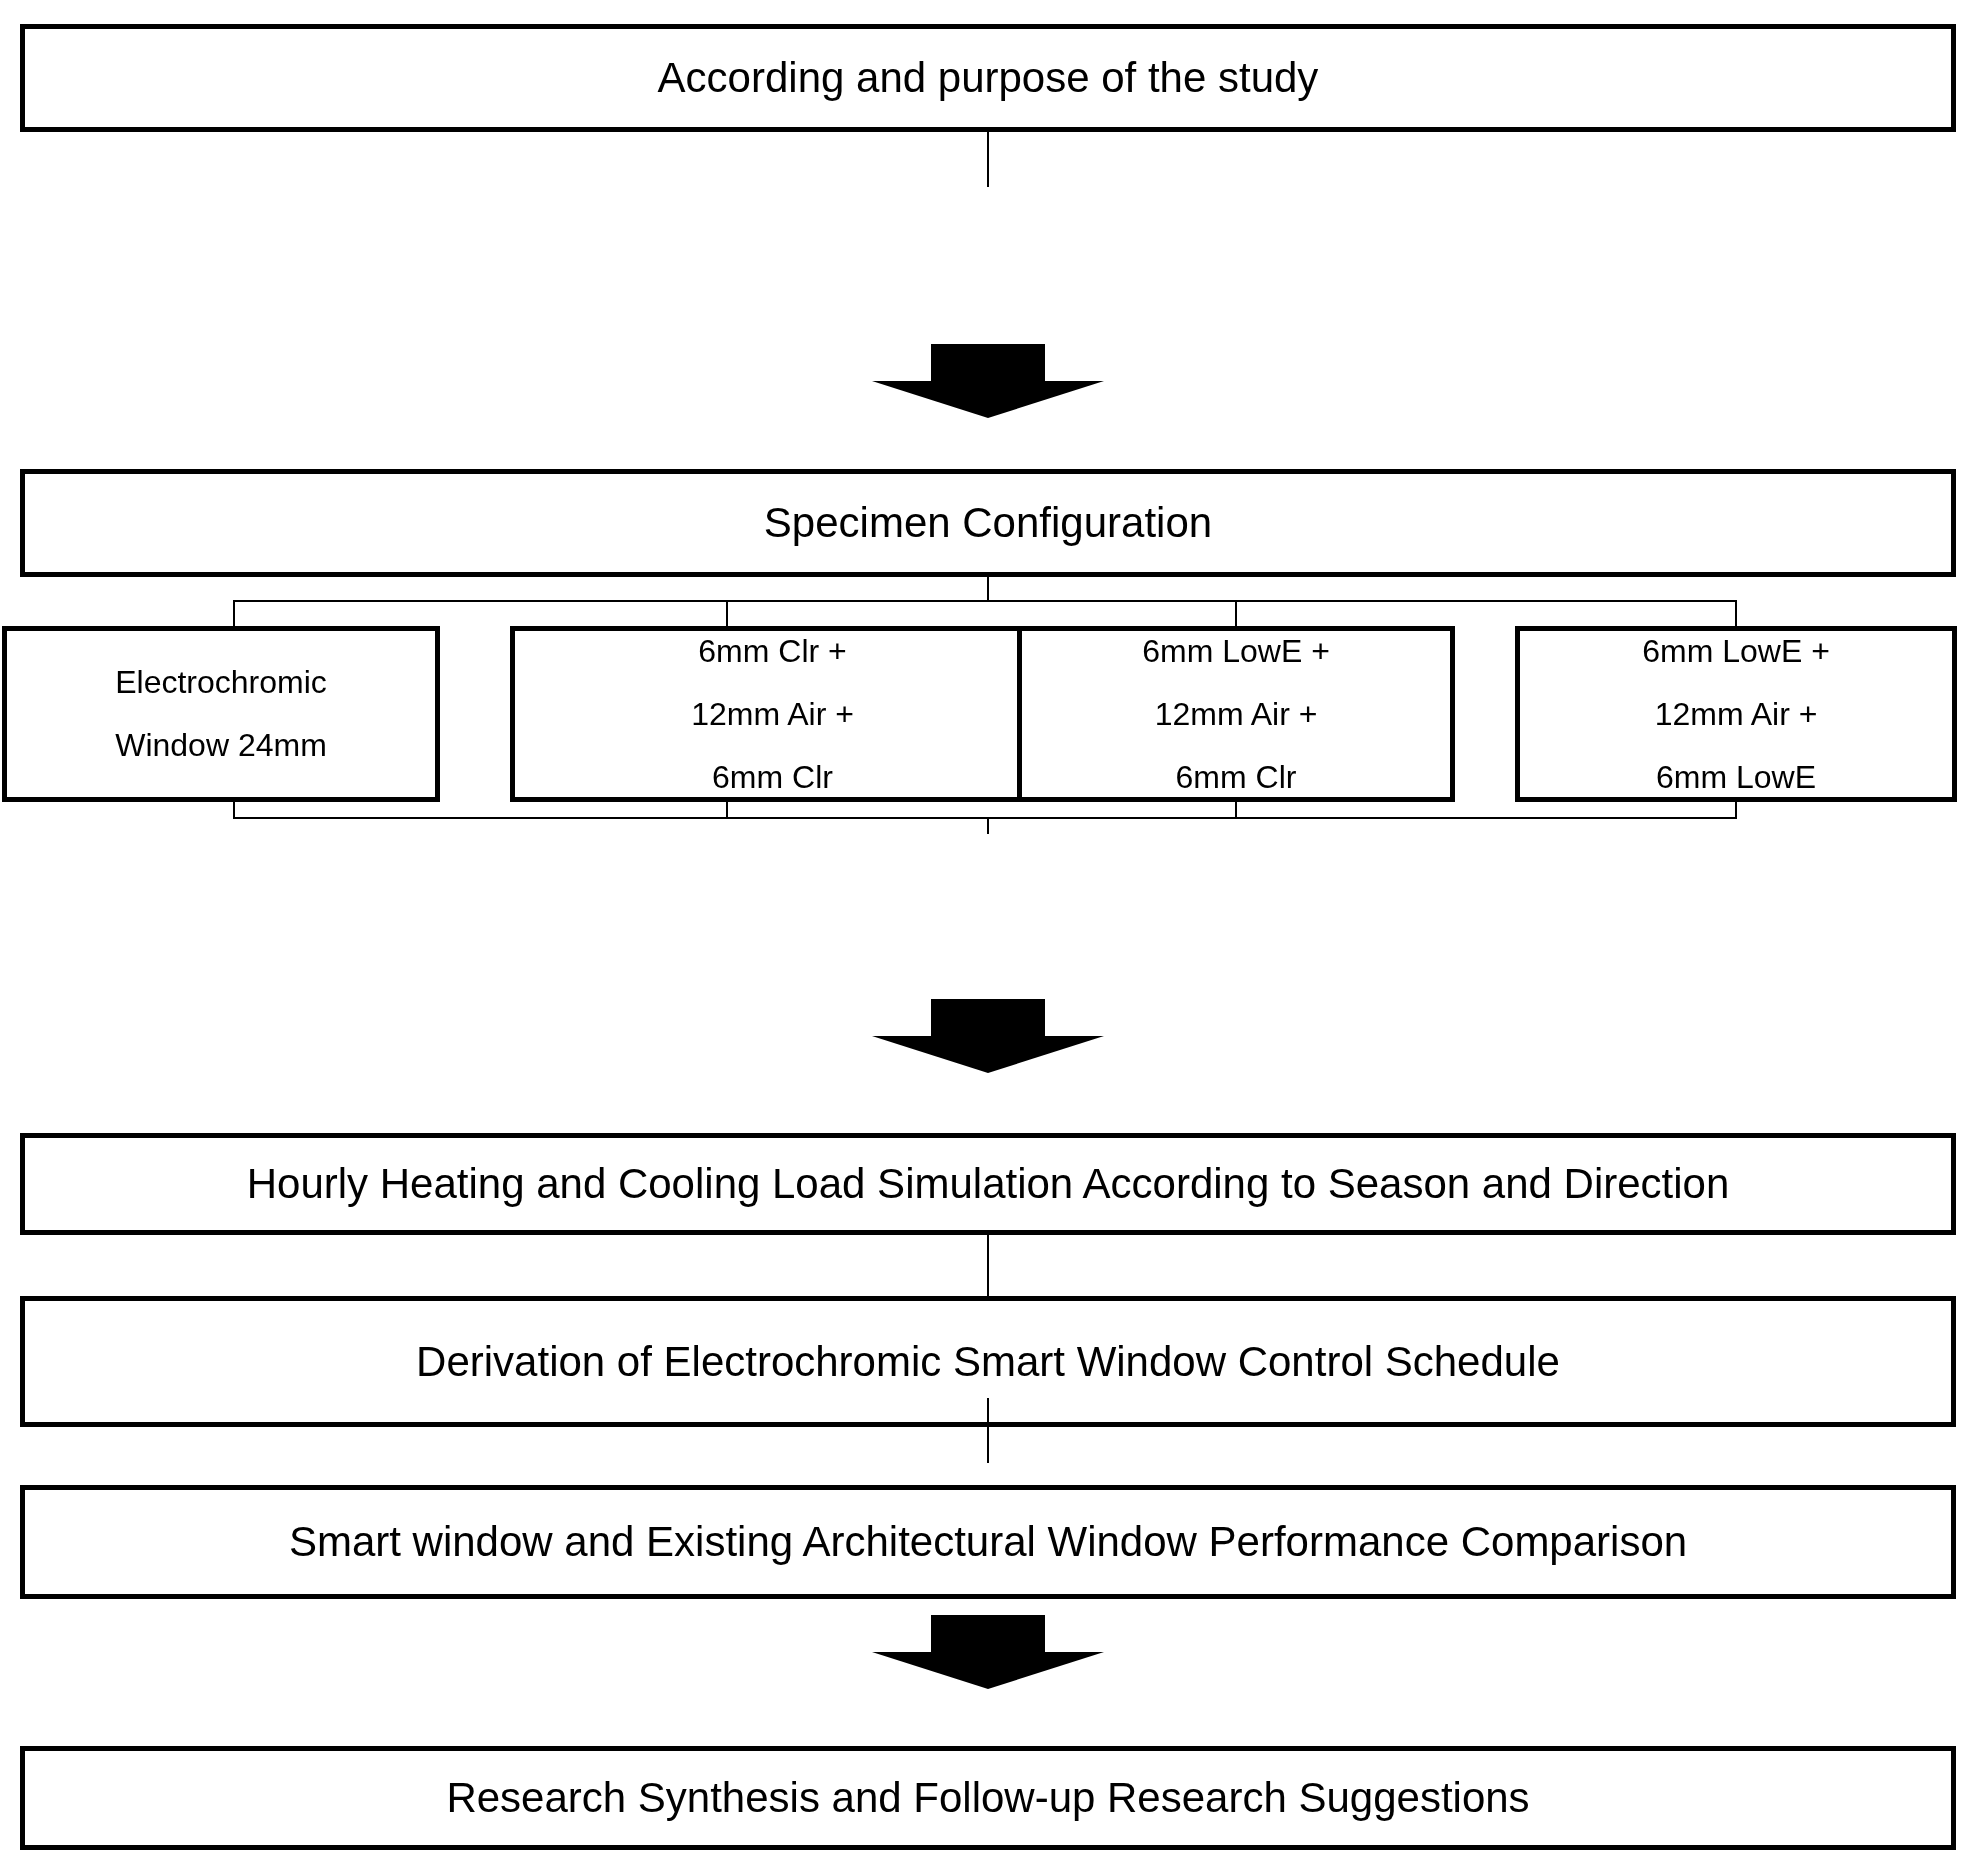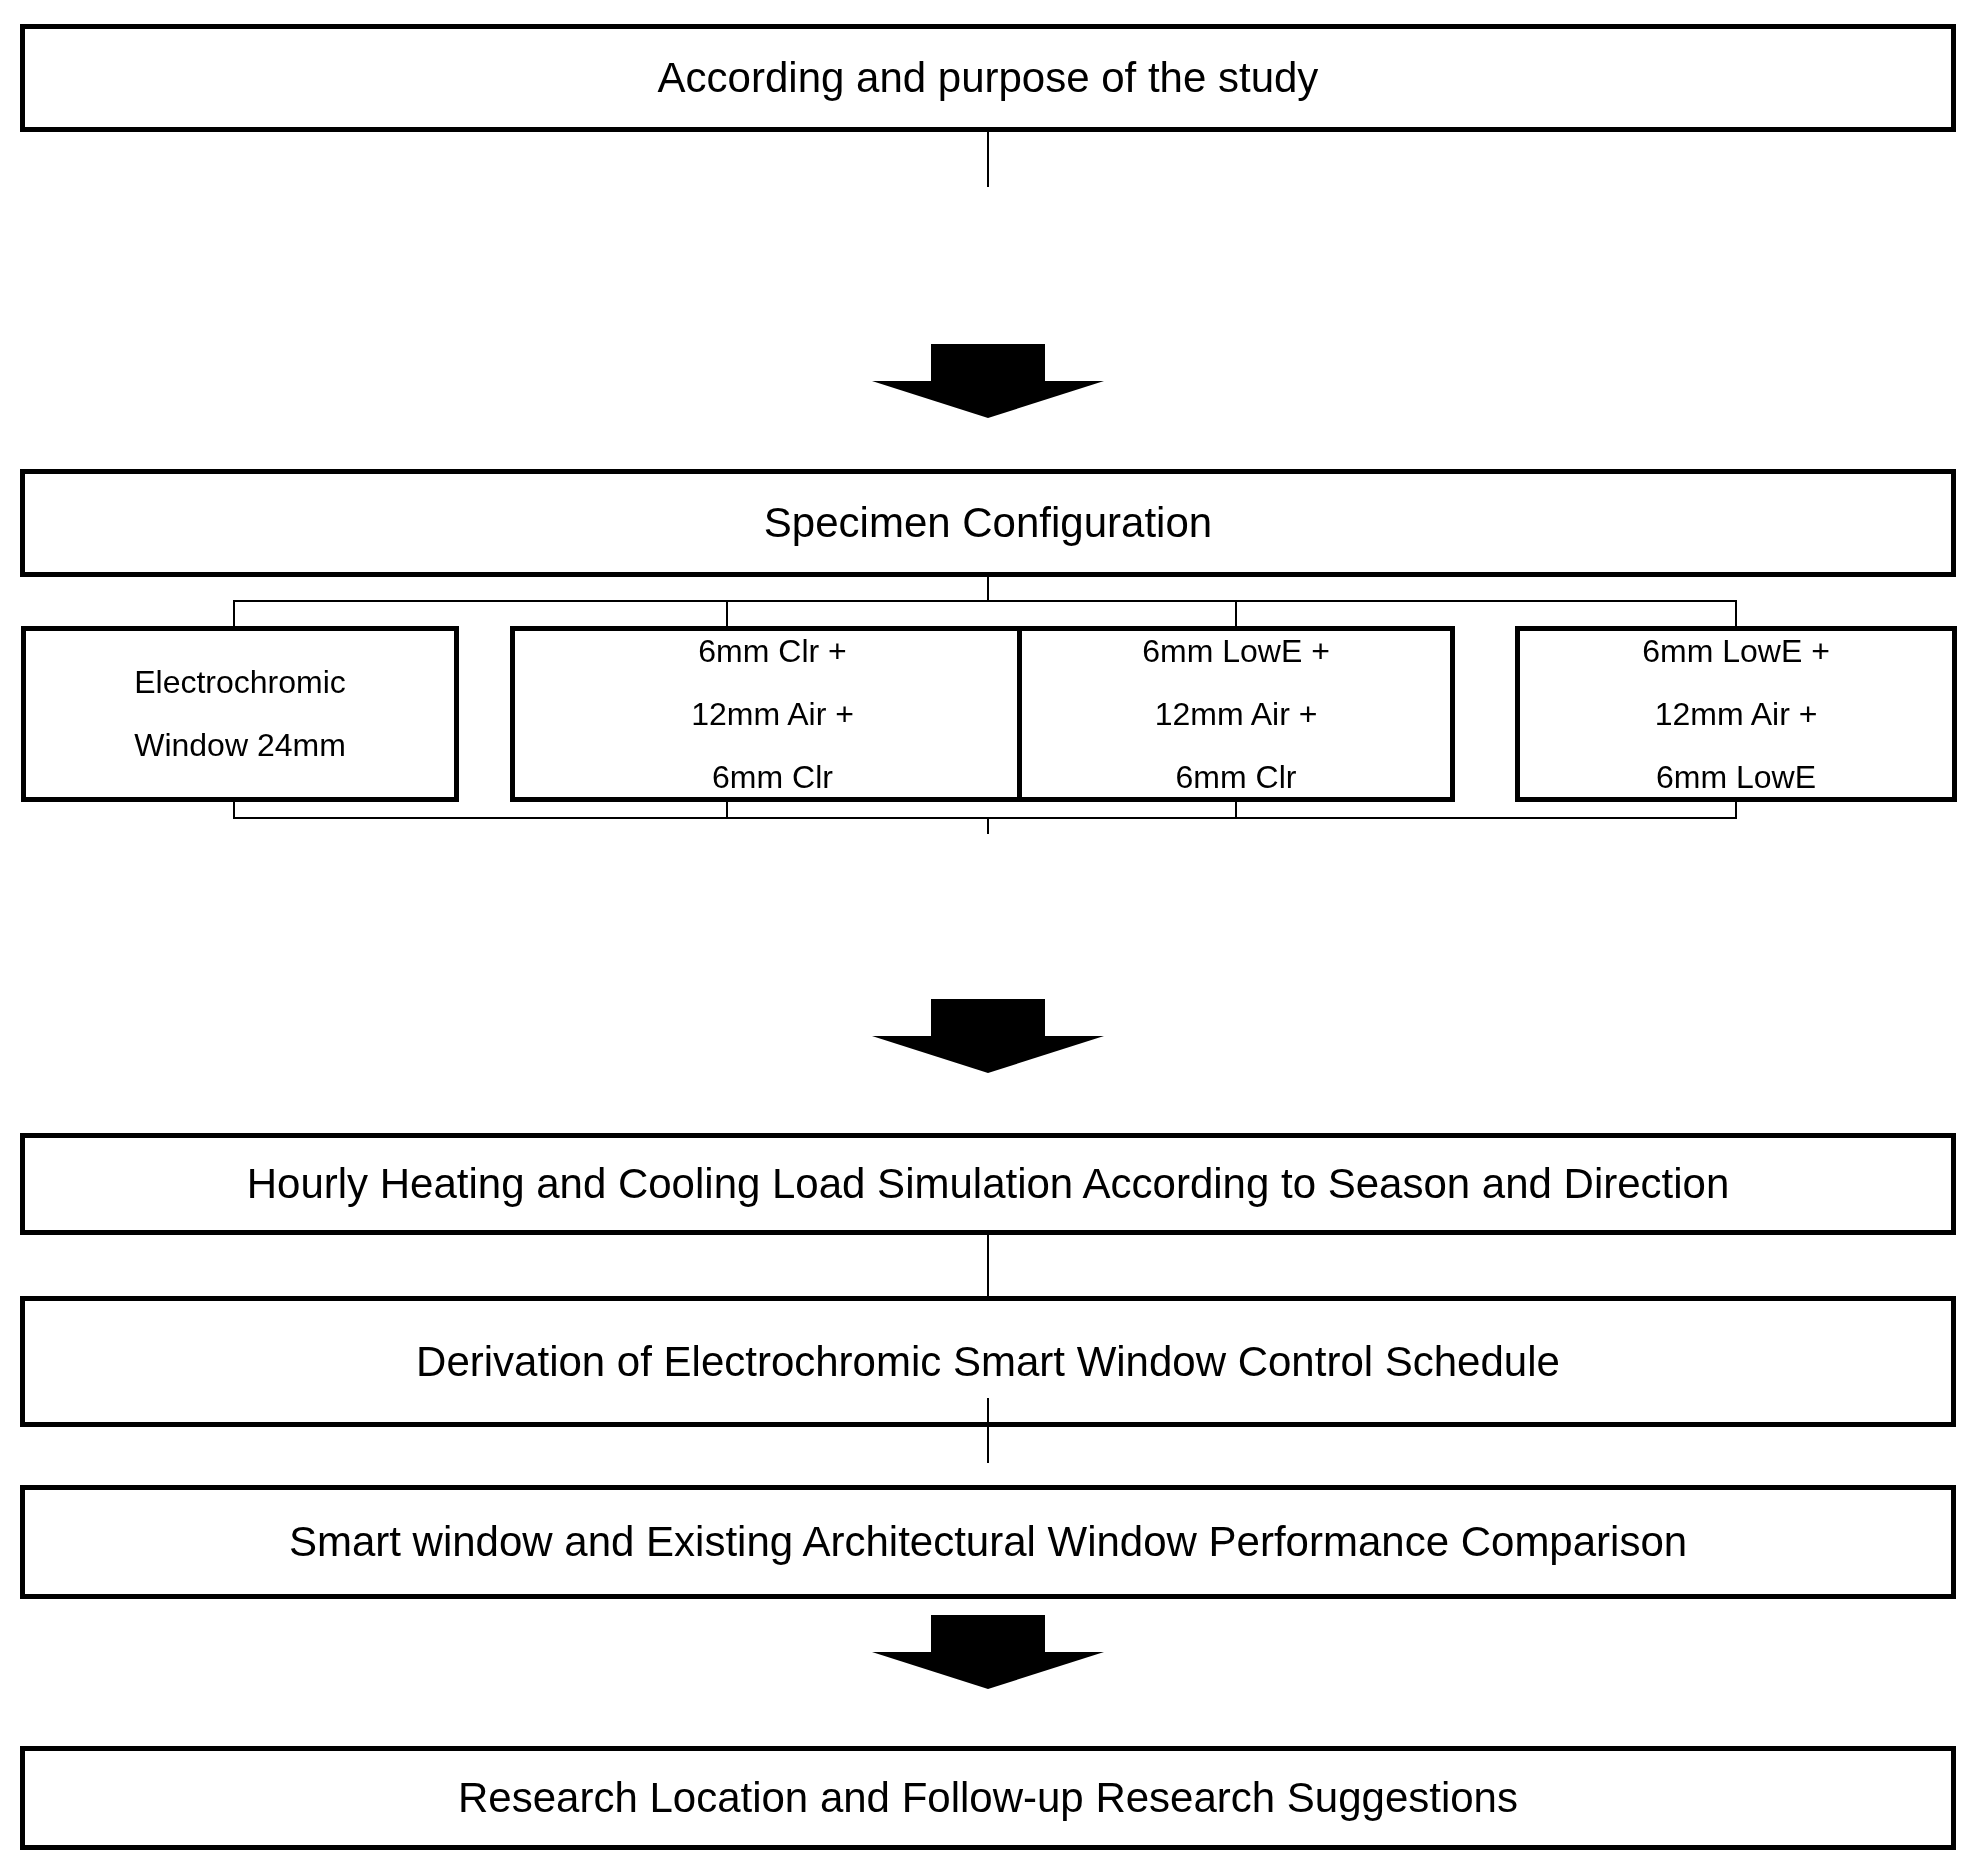--- a/index.html
+++ b/index.html
@@ -15,21 +15,21 @@
   .wide{left:20px;width:1936px;font-size:42px;}
   .small{top:626px;height:176px;font-size:32px;flex-direction:column;justify-content:center;line-height:63px;}
   .s1{top:24px;height:108px}
   .s2{top:187px;height:109px}
   .s3{top:469px;height:108px}
   .s4{top:833px;height:108px}
   .s5{top:1133px;height:102px}
   .s6{top:1296px;height:131px}
   .s7{top:1485px;height:114px}
   .s8{top:1746px;height:104px}
-  .bA{left:21px;width:438px}
+  .bA{left:2px;width:438px}
   .bB{left:510px;width:525px}
   .bC{left:1017px;width:438px}
   .bD{left:1515px;width:442px}
   .vline{position:absolute;width:2.3px;background:#000;}
   .hline{position:absolute;height:2.3px;background:#000;}
   .c1{left:987px;top:131px;height:56px}
   .c2{left:987px;top:1234px;height:64px}
   .c3{left:987px;top:1398px;height:65px}
   .stub-top{left:987px;top:575px;height:27px}
   .dist{left:233px;top:600px;width:1504px}
@@ -126,17 +126,17 @@
   <div class="box wide s7">
     <span>Smart window and Existing Architectural Window Performance Comparison</span>
   </div>
 
   <div class="arrow a3">
     <div class="arrow-stem"></div>
     <div class="arrow-head"></div>
   </div>
 
   <div class="box wide s8">
-    <span>Research Location and Follow-up Research Suggestions</span>
+    <span>Research Synthesis and Follow-up Research Suggestions</span>
   </div>
 
 </div>
 
 
 </body></html>

